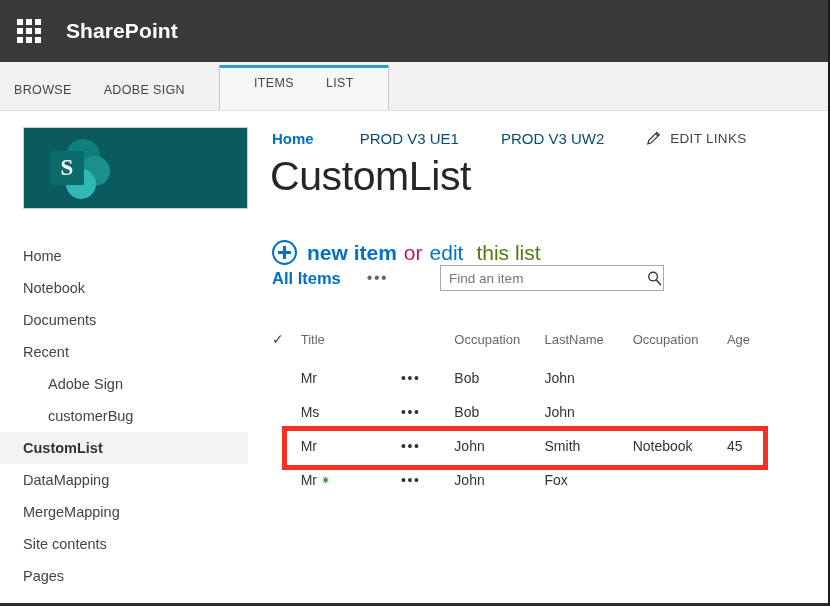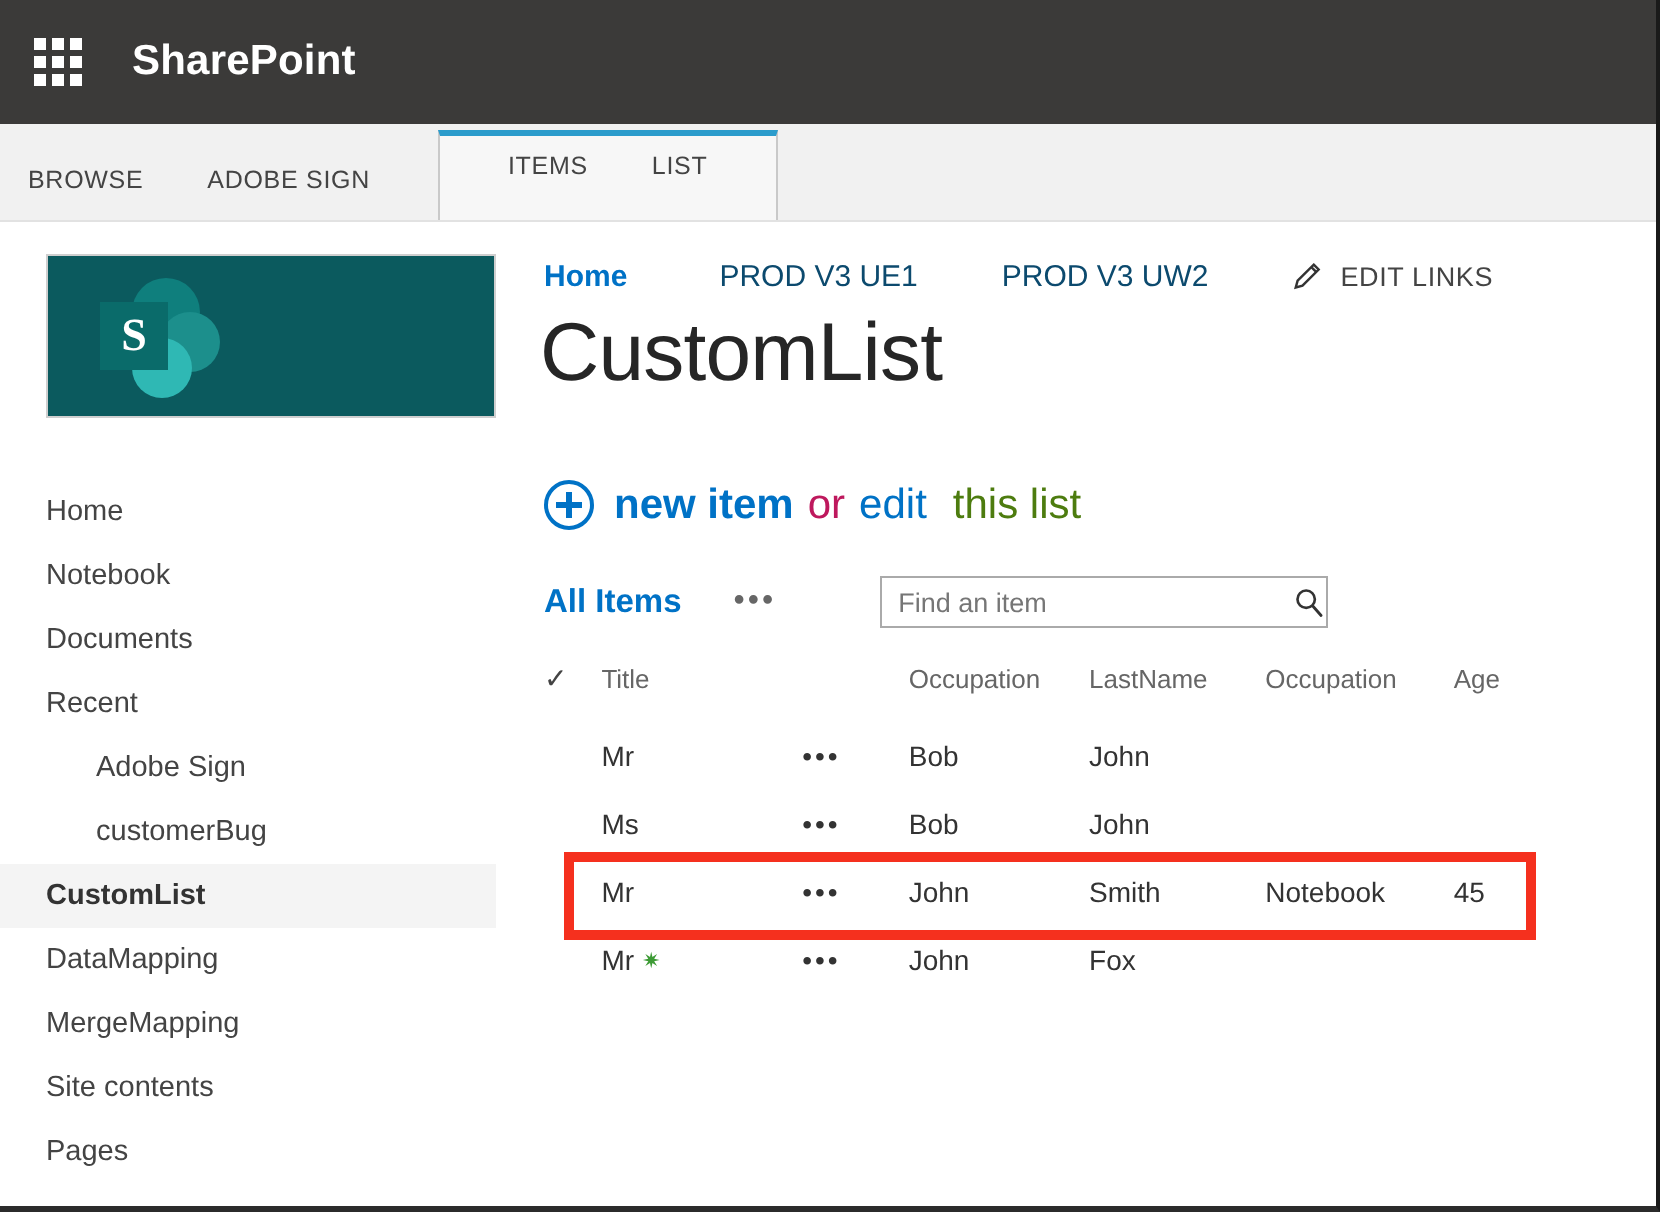--- a/index.html
+++ b/index.html
@@ -242,21 +242,21 @@
     cursor: pointer;
   }
   .txt-or { color: #be185d; margin: 0 7px; }
   .lnk-edit { color: #0072c6; cursor: pointer; }
   .txt-thislist { color: #4d7c0f; margin-left: 13px; }
 
   
   .view-row {
     position: absolute;
     left: 272px;
-    top: 288px;
+    top: 265px;
     display: flex;
     align-items: center;
     justify-content: flex-end;
   }
   .view-name {
     font-size: 16.5px;
     font-weight: bold;
     color: #0072c6;
     cursor: pointer;
   }

